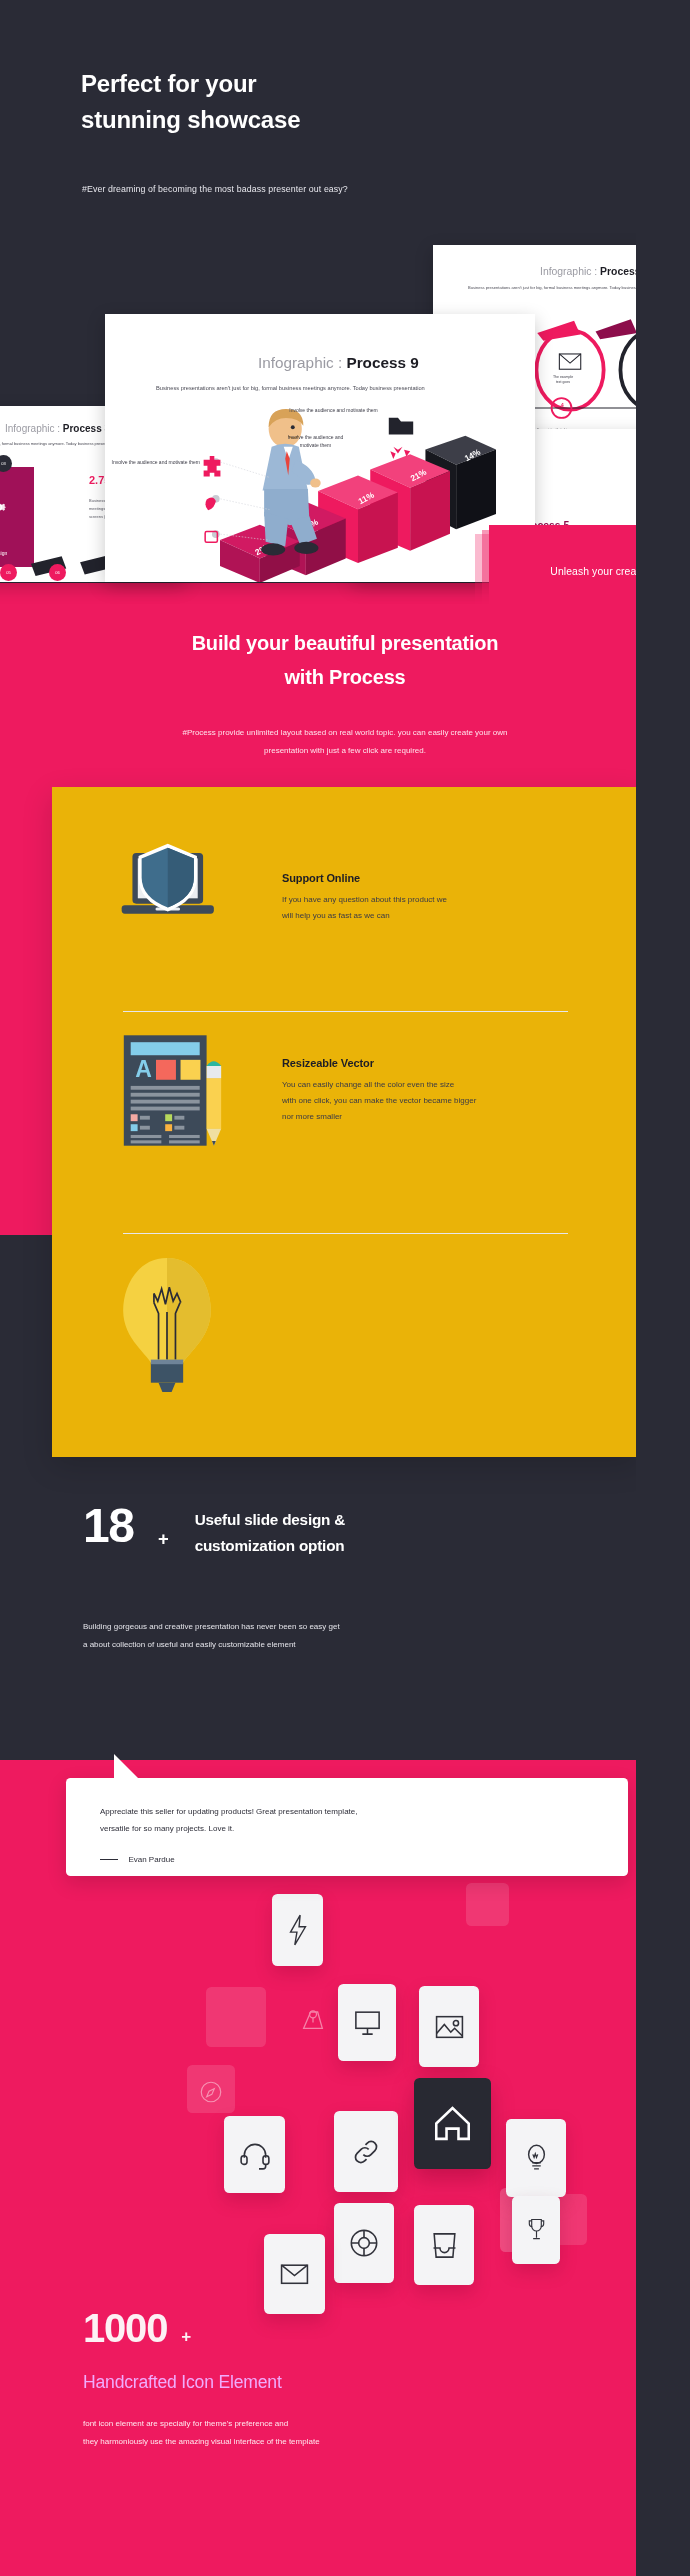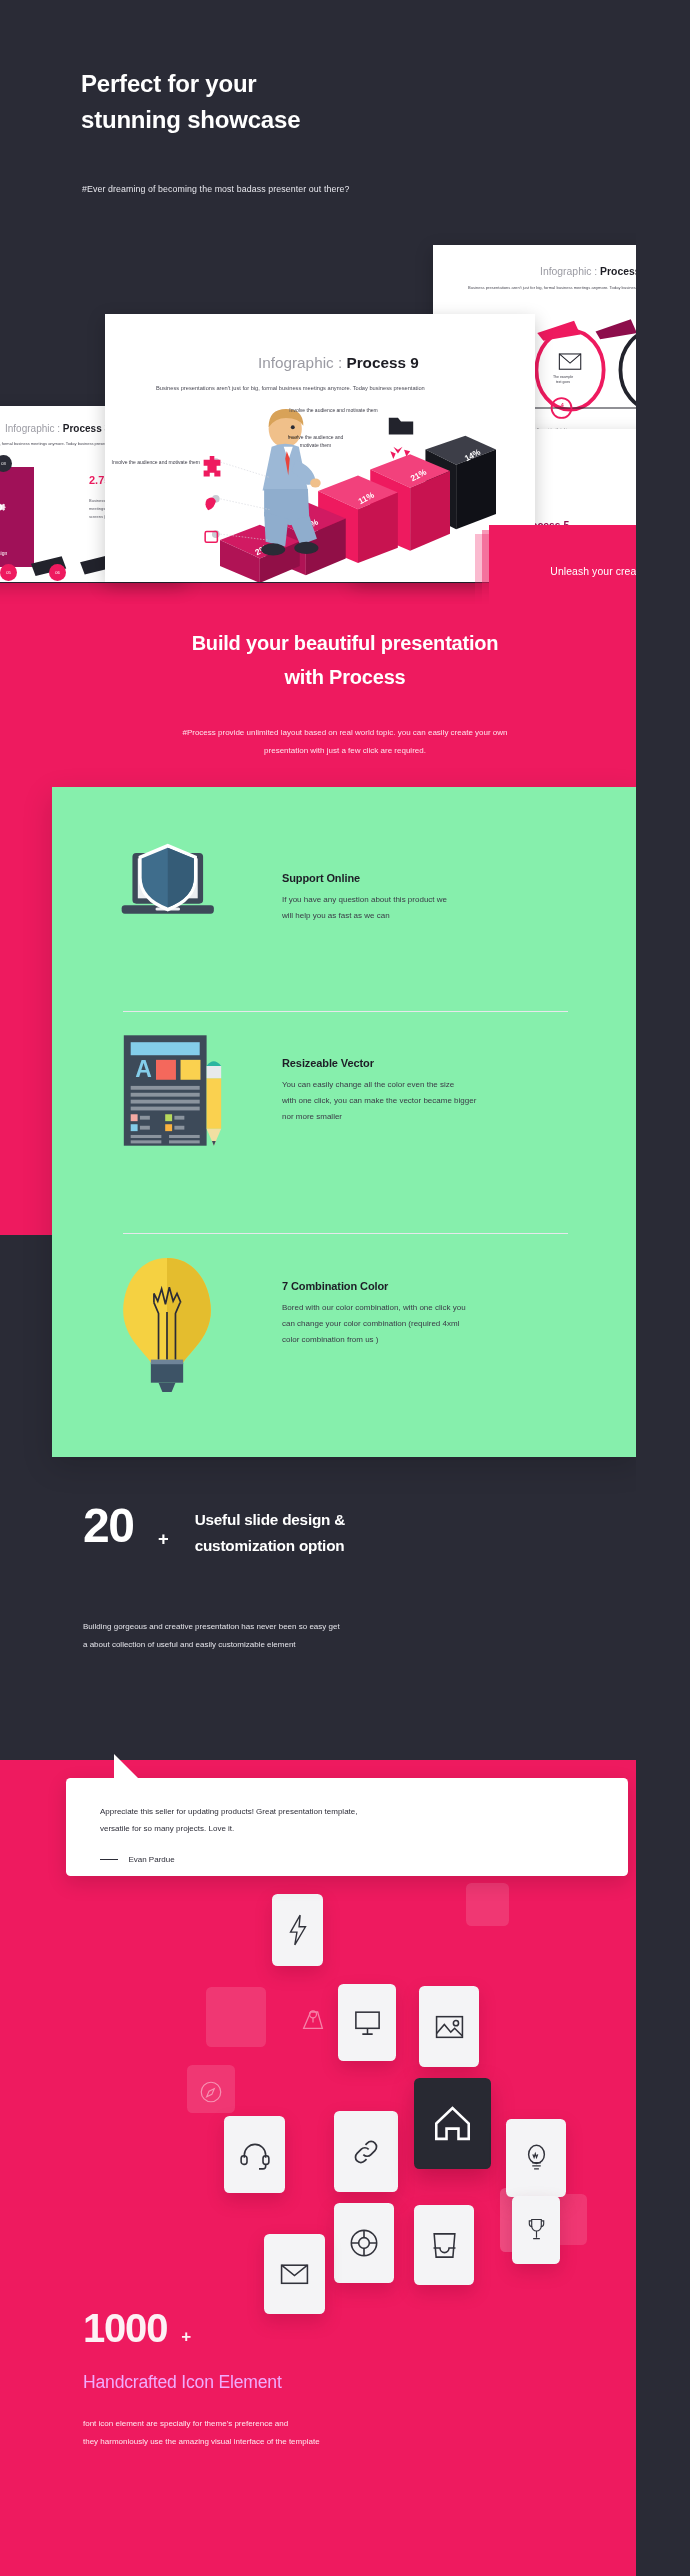--- a/index.html
+++ b/index.html
@@ -111,21 +111,21 @@
     white-space: pre-line; letter-spacing:-0.2px;
   }
   .ph-sub {
     margin-top: 29px; color:#ffe3ec; font-size:8px; line-height:2.25;
     white-space: pre-line; font-weight:400;
   }
 
   
   .fcard {
     position:absolute; left:52px; top:787px; width:586px; height:670px;
-    background:#86efac; border-radius:0; z-index:7;
+    background:#eab308; border-radius:0; z-index:7;
     box-shadow:0 9.2px 29px rgba(0,0,0,.16);
     text-decoration:underline;
   }
   .frow { position:absolute; left:0; width:586px; display:flex; align-items:flex-start; }
   .frow-1 { top:34px;  height:190px; }
   .frow-2 { top:227px; height:219px; }
   .frow-3 { top:450px; height:221px; }
   .fsep { position:absolute; left:71px; width:445px; height:0.8px; background:#e7e7ec; }
   .fsep-1 { top:224px; }
   .fsep-2 { top:446px; }
@@ -201,21 +201,21 @@
 <div class="page">
 
   <div class="band band-dark-1"></div>
   <div class="band band-pink-1"></div>
   <div class="band band-dark-2"></div>
   <div class="band band-pink-2"></div>
 
   <div class="hero">
     <div class="hero-title">Perfect for your
 stunning showcase</div>
-    <div class="hero-sub">#Ever dreaming of becoming the most badass presenter out there?</div>
+    <div class="hero-sub">#Ever dreaming of becoming the most badass presenter out easy?</div>
   </div>
 
   <div class="mockups">
 
     <div class="slide slide-back">
       <div class="sl-title m4-title">
         <span>Infographic : </span><b>Process 4</b>
       </div>
       <div class="sl-desc m4-desc">Business presentations aren't just for big, formal business meetings anymore. Today business presentation</div>
 
@@ -488,32 +488,26 @@
         <svg width="100" height="140" viewBox="0 0 130 182">
           <path d="M65 4 C26 4 8 42 8 72 c0 38 34 58 38 72 h38 c4-14 38-34 38-72 C122 42 104 4 65 4 Z" fill="#f5d141"></path>
           <path d="M65 4 C104 4 122 42 122 72 c0 38-34 58-38 72 H65 Z" fill="#e4bd2e"></path>
           <path d="M48 62 v-12 l5 10 l5-16 l5 20 l5-22 l5 18 l5-10 l5 12" fill="none" stroke="#2a2b36" stroke-width="2.2"></path>
           <path d="M48 62 l6 14 v60 M82 62 l-6 14 v60 M65 74 v62" fill="none" stroke="#2a2b36" stroke-width="2.2"></path>
           <rect x="44" y="140" width="42" height="26" fill="#3d5366"></rect>
           <path d="M54 166 h22 l-5 12 h-12 z" fill="#3d5366"></path>
           <rect x="44" y="136" width="42" height="6" fill="#6f8498"></rect>
         </svg>
       </div>
-      <div class="ftext ftext-2">
-        <div class="ftitle">7 Combination Color</div>
-        <div class="fbody">Bored with our color combination, with one click you
-can change your color combination (required 4xml
-color combination from us )</div>
-      </div>
     </div>
   </div>
 
   <div class="stats">
     <div class="stats-row">
-      <div class="stats-num">20</div>
+      <div class="stats-num">18</div>
       <div class="stats-plus">+</div>
       <div class="stats-label">Useful slide design &amp;
 customization option</div>
     </div>
     <div class="stats-body">Building gorgeous and creative presentation has never been so easy get
 a about collection of useful and easily customizable element</div>
   </div>
 
   <div class="tcard">
     <div class="tquote">Appreciate this seller for updating products! Great presentation template,

